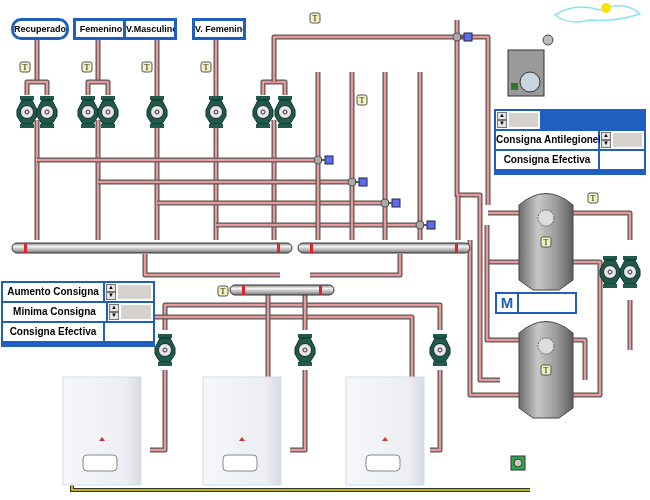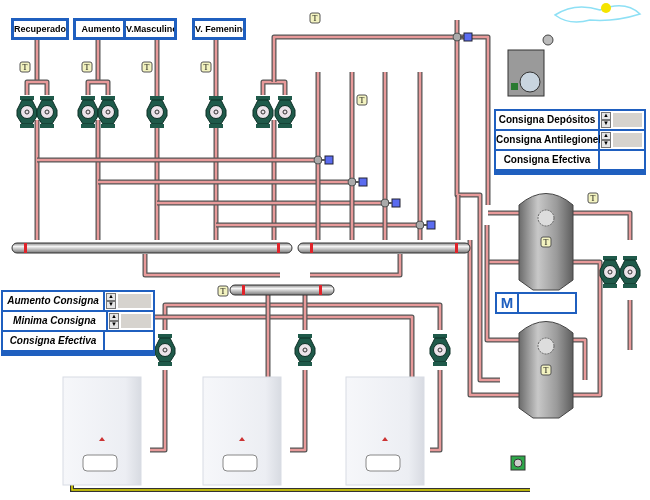--- a/index.html
+++ b/index.html
@@ -329,28 +329,27 @@
         <rect x="511" y="83" width="7" height="7" fill="#2a7a30"></rect>
       </g>
       <circle cx="548" cy="40" r="5" fill="#bbb" stroke="#444"></circle>
       <rect x="511" y="456" width="14" height="14" fill="#2ea84a" stroke="#333"></rect>
       <circle cx="518" cy="463" r="4" fill="#ccc" stroke="#333"></circle>
       <path d="M555,15 Q575,2 600,10 Q625,0 640,14 Q615,22 590,20 Q570,26 555,15 Z" fill="none" stroke="#8ee0f5" stroke-width="1.5"></path>
       <circle cx="606" cy="8" r="5" fill="#f5e400"></circle>
     </g>
 </svg>
 
-<div class="label-box" style="left:11px;top:18px;width:52px;">Recuperador</div>
-<div class="label-box" style="left:73px;top:18px;width:50px;">Aumento</div>
+<div class="label-box" style="left:11px;top:18px;width:52px;border-radius:10px;">Recuperador</div>
+<div class="label-box" style="left:73px;top:18px;width:50px;">Femenino</div>
 <div class="label-box" style="left:123px;top:18px;width:48px;text-align:right;">V.Masculino</div>
 <div class="label-box" style="left:192px;top:18px;width:48px;">V. Femenino</div>
 
 <div class="panel" style="left:494px;top:109px;width:148px;">
   <div class="panel-row">
-    <div class="panel-label" style="width:102px;">Consigna Depósitos</div>
     <div class="panel-value" style="width:44px;">
       <div class="spin">
           <span>▲</span>
           <span>▼</span>
         </div>
       <div class="spin-field"></div>
     </div>
   </div>
   <div class="panel-row">
     <div class="panel-label" style="width:102px;">Consigna Antilegionela</div>
@@ -361,21 +360,21 @@
         </div>
       <div class="spin-field"></div>
     </div>
   </div>
   <div class="panel-row">
     <div class="panel-label" style="width:102px;">Consigna Efectiva</div>
     <div class="panel-value" style="width:44px;"></div>
   </div>
 </div>
 
-<div class="panel" style="left:1px;top:290px;width:150px;font-style:italic;">
+<div class="panel" style="left:1px;top:281px;width:150px;">
   <div class="panel-row">
     <div class="panel-label" style="width:100px;">Aumento Consigna</div>
     <div class="panel-value" style="width:48px;">
       <div class="spin">
           <span>▲</span>
           <span>▼</span>
         </div>
       <div class="spin-field"></div>
     </div>
   </div>

